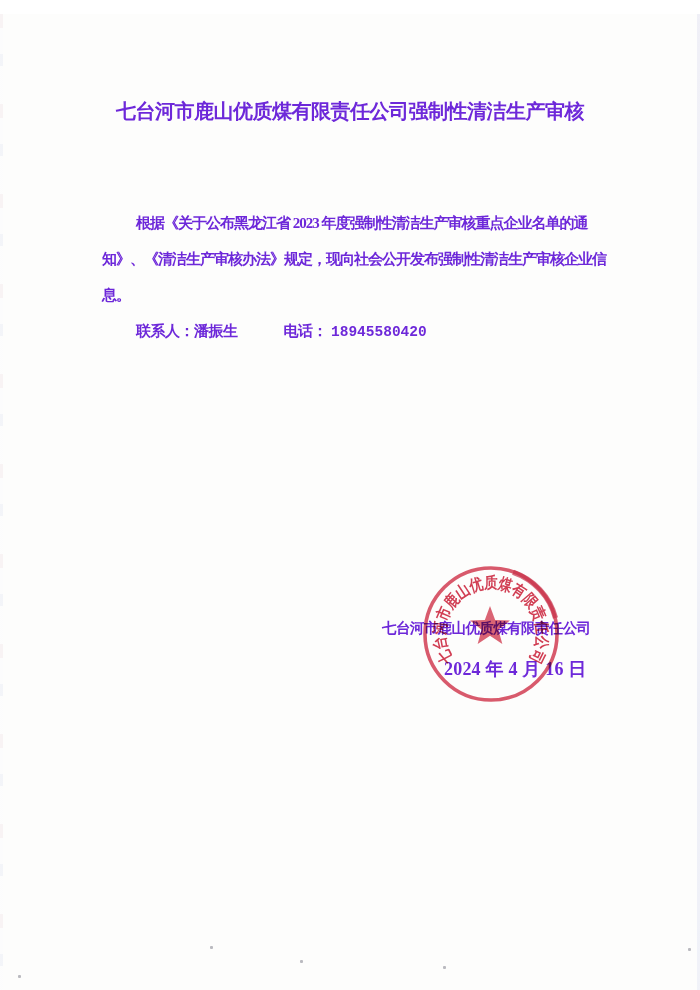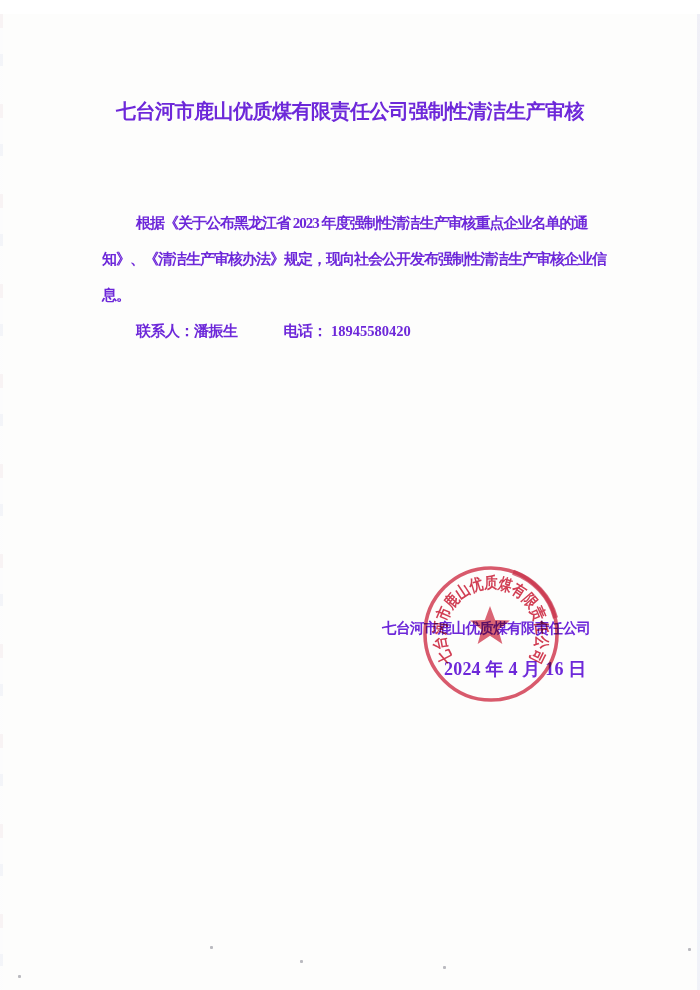--- a/index.html
+++ b/index.html
@@ -11,21 +11,21 @@
   }
   .title-line{position:absolute;left:0;width:700px;text-align:center;white-space:nowrap;}
   .title-line.l1{top:84px;font-size:20px;letter-spacing:-0.5px;}
   .title-line.l2{top:128px;font-size:19px;letter-spacing:0;}
   .body-line{position:absolute;left:102px;width:560px;font-size:15px;letter-spacing:-1px;white-space:nowrap;line-height:1.25;}
   .body-line.i1{top:200px;padding-left:34px;}
   .body-line.i2{top:236px;}
   .body-line.i3{top:272px;}
   .contact-line{position:absolute;top:308px;left:136px;font-size:15px;letter-spacing:-0.5px;white-space:nowrap;}
   .contact-line .phone-label{margin-left:46px;}
-  .contact-line .phone-number{margin-left:4px;font-family:Liberation Serif, serif;font-size:14.5px;letter-spacing:0;}
+  .contact-line .phone-number{margin-left:4px;font-family:Liberation Mono, monospace;font-size:14.5px;letter-spacing:0;}
   .attachment-line{position:absolute;top:384px;left:100px;font-size:13.5px;letter-spacing:-0.5px;white-space:nowrap;}
   .sig-company{position:absolute;top:605px;left:382px;font-size:14.5px;letter-spacing:-0.6px;white-space:nowrap;}
   .sig-date{position:absolute;top:643px;left:444px;font-size:18px;letter-spacing:0.2px;white-space:nowrap;}
   .seal{position:absolute;left:411px;top:540px;width:160px;height:160px;mix-blend-mode:multiply;opacity:0.92;}
   .seal text{font-family:"Liberation Serif","DejaVu Serif",serif;font-weight:bold;}
   
   .edge-right{position:absolute;top:0;right:0;width:3px;height:990px;
     background:linear-gradient(180deg,#e4e4f2 0%,#eef0fa 40%,#dfe2f2 70%,#e8eaf6 100%);opacity:.55;}
   .edge-left{position:absolute;top:0;left:0;width:3px;height:990px;
     background:repeating-linear-gradient(180deg,#f3e9ec 0 14px,#fbfbfd 14px 40px,#e9ecf5 40px 52px,#fcfcfd 52px 90px);opacity:.5;}

